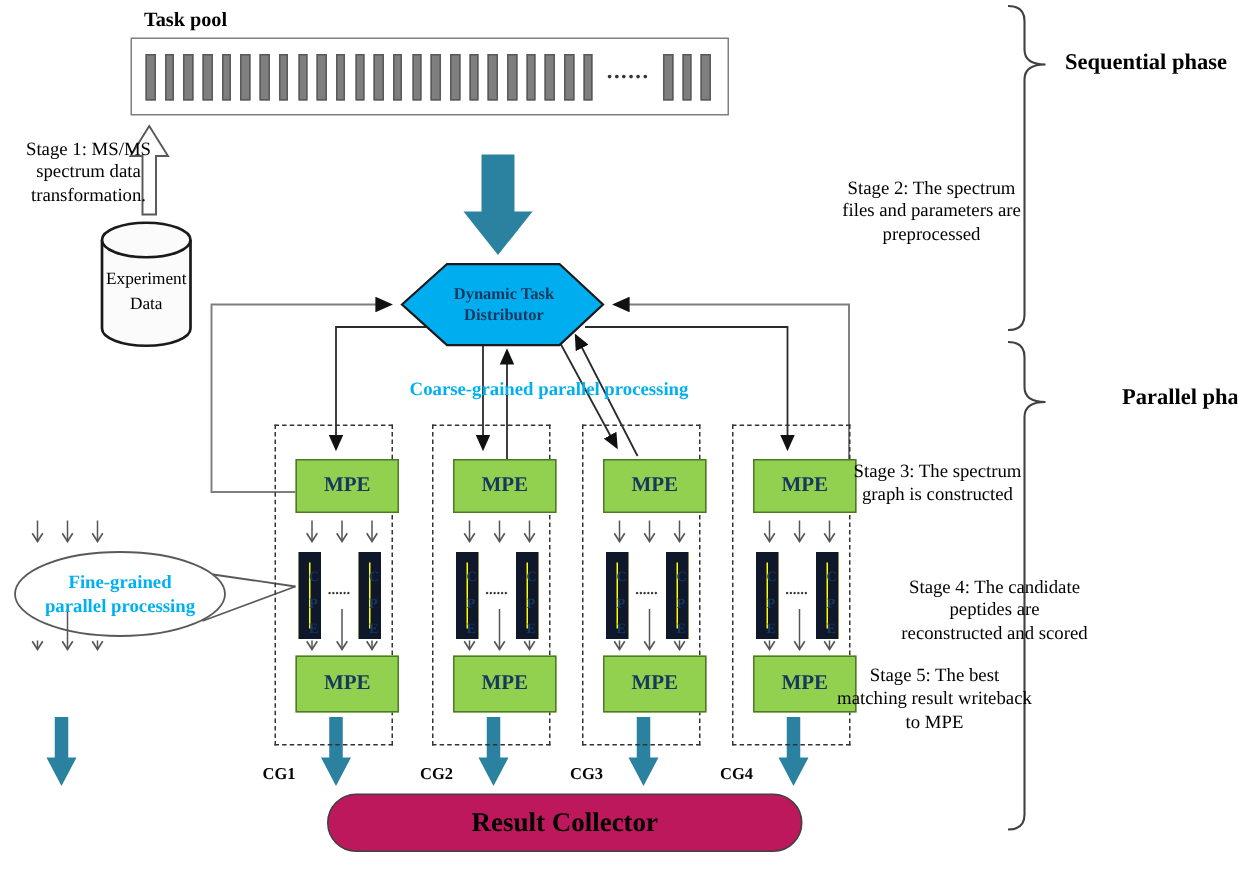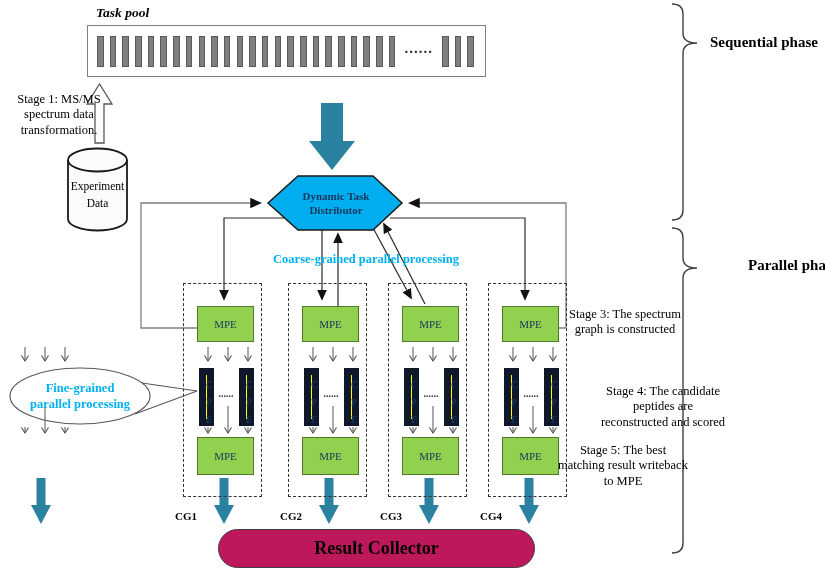--- a/index.html
+++ b/index.html
@@ -3,39 +3,39 @@
 <meta charset="utf-8">
 <style>
   html,body{margin:0;padding:0;background:#fff;}
   #canvas{
     position:relative;width:825px;height:582px;background:#fff;overflow:hidden;
     font-family:"Liberation Serif","DejaVu Serif",serif;color:#000;
     --teal:#2A81A0;--hexblue:#00AEEF;--mpe:#92D050;--cpe:#FFFF00;--cyan:#00B0F0;--navy:#17375E;
   }
   #wires{position:absolute;left:0;top:0;z-index:1;}
   .txt{position:absolute;z-index:3;white-space:pre-line;text-align:center;}
-  .b{font-weight:bold;font-style:italic;}
+  .b{font-weight:bold;}
 
   
   .taskpool{position:absolute;left:87px;top:25px;width:399px;height:52px;border:1.5px solid #7f7f7f;
     background:#fff;z-index:2;display:flex;align-items:center;padding-left:9px;box-sizing:border-box;}
   .bar{width:4.5px;height:29px;background:#7f7f7f;border:0.5px solid #595959;margin-right:6.2px;flex:none;}
   .tp-dots{font-weight:bold;font-size:15px;color:#333;margin:0 9px 6px 3px;letter-spacing:1px;white-space:nowrap;}
   .tp-label{left:96px;top:5px;font-size:13.5px;}
 
   
   .note{font-size:12.5px;line-height:1.22;font-family:Liberation Serif, serif;}
   .phase{font-size:15px;font-weight:bold;white-space:nowrap;}
 
   
   .cg{position:absolute;top:283px;width:79px;height:214px;border:1px dashed #333;z-index:2;box-sizing:border-box;}
   .cg1{left:183px}.cg2{left:288px}.cg3{left:388px}.cg4{left:488px}
-  .mpe{position:absolute;left:13px;width:57px;height:36px;background:var(--mpe);
+  .mpe{position:absolute;left:13px;width:69px;height:36px;background:var(--mpe);
     border:1.5px solid #4E7A27;display:flex;align-items:center;justify-content:center;
-    font-weight:normal;font-size:11px;color:var(--navy);box-sizing:border-box;}
+    font-weight:bold;font-size:14px;color:var(--navy);box-sizing:border-box;}
   .mpe.top{top:22px;} .mpe.bottom{top:153px;height:38px;}
   .cpe{position:absolute;top:84px;width:15px;height:58px;background:var(--cpe);
     border:7px solid #0f172a;box-sizing:border-box;color:var(--navy);
     font-weight:bold;font-size:9.5px;line-height:1.85;text-align:center;
     word-break:break-all;padding-top:2px;}
   .cpe.left{left:15px;} .cpe.right{left:55px;}
   .cg-dots{position:absolute;left:31px;top:104px;width:22px;font-size:10px;font-weight:bold;
     color:#333;text-align:center;letter-spacing:0;white-space:nowrap;z-index:3;}
   .cg-label{position:absolute;left:-9px;top:226px;font-weight:bold;font-size:11px;white-space:nowrap;}
 
@@ -189,20 +189,23 @@
     <div class="cg-dots">......</div>
     <div class="cpe right">CPE</div>
     <div class="mpe bottom">MPE</div>
     <div class="cg-label">CG4</div>
   </div>
 
   <div class="collector">Result Collector</div>
 
   <div class="txt phase" style="left:710px;top:34px;">Sequential phase</div>
   <div class="txt phase" style="left:704px;top:257px;margin-left:44px;">Parallel phase</div>
+  <div class="txt note" style="left:554px;top:118px;width:134px;">Stage 2: The spectrum
+files and parameters are
+preprocessed</div>
   <div class="txt note" style="left:558px;top:307px;width:134px;">Stage 3: The spectrum
 graph is constructed</div>
   <div class="txt note" style="left:554px;top:384px;width:138px;margin-left:40px;">Stage 4: The candidate
 peptides are
 reconstructed and scored</div>
   <div class="txt note" style="left:554px;top:443px;width:138px;">Stage 5: The best
 matching result writeback
 to MPE</div>
 </div>
 

